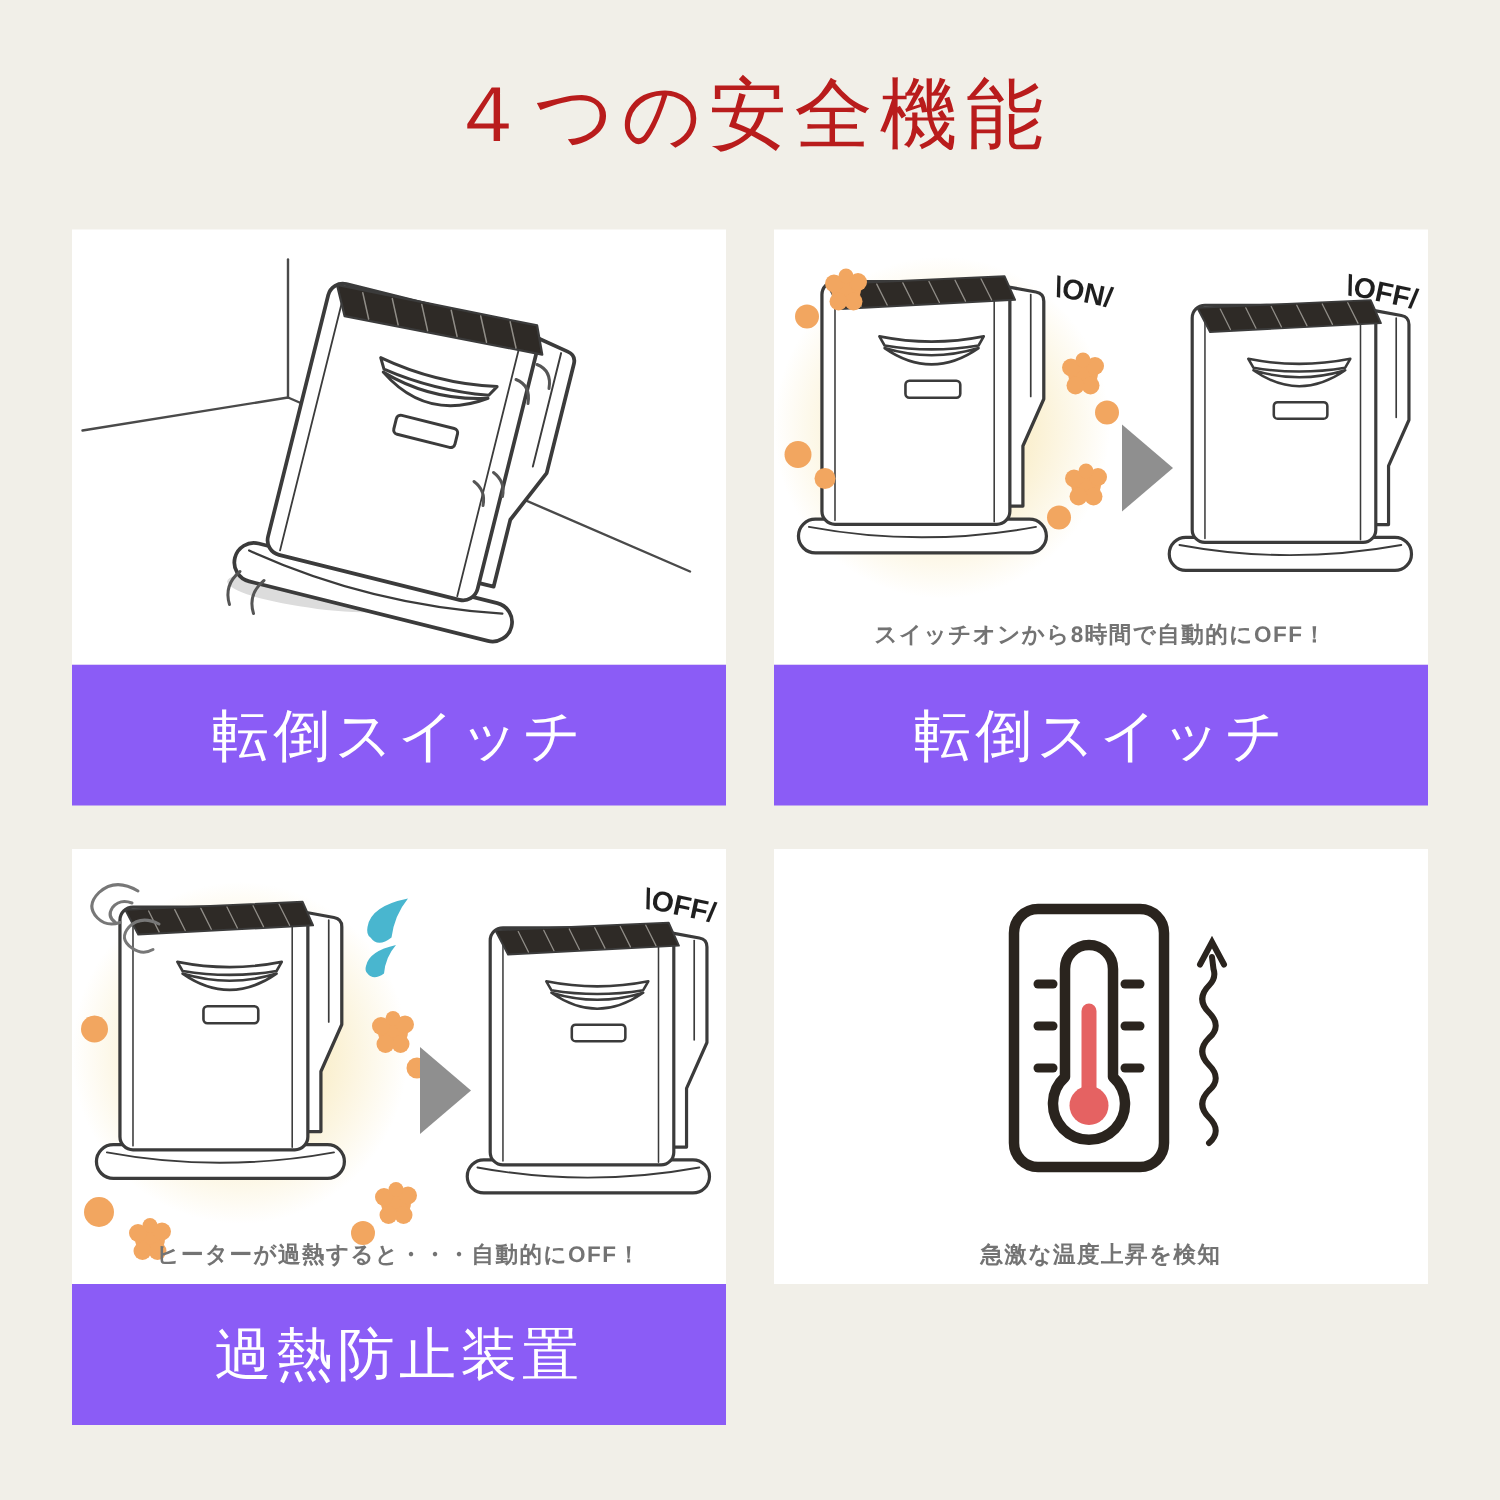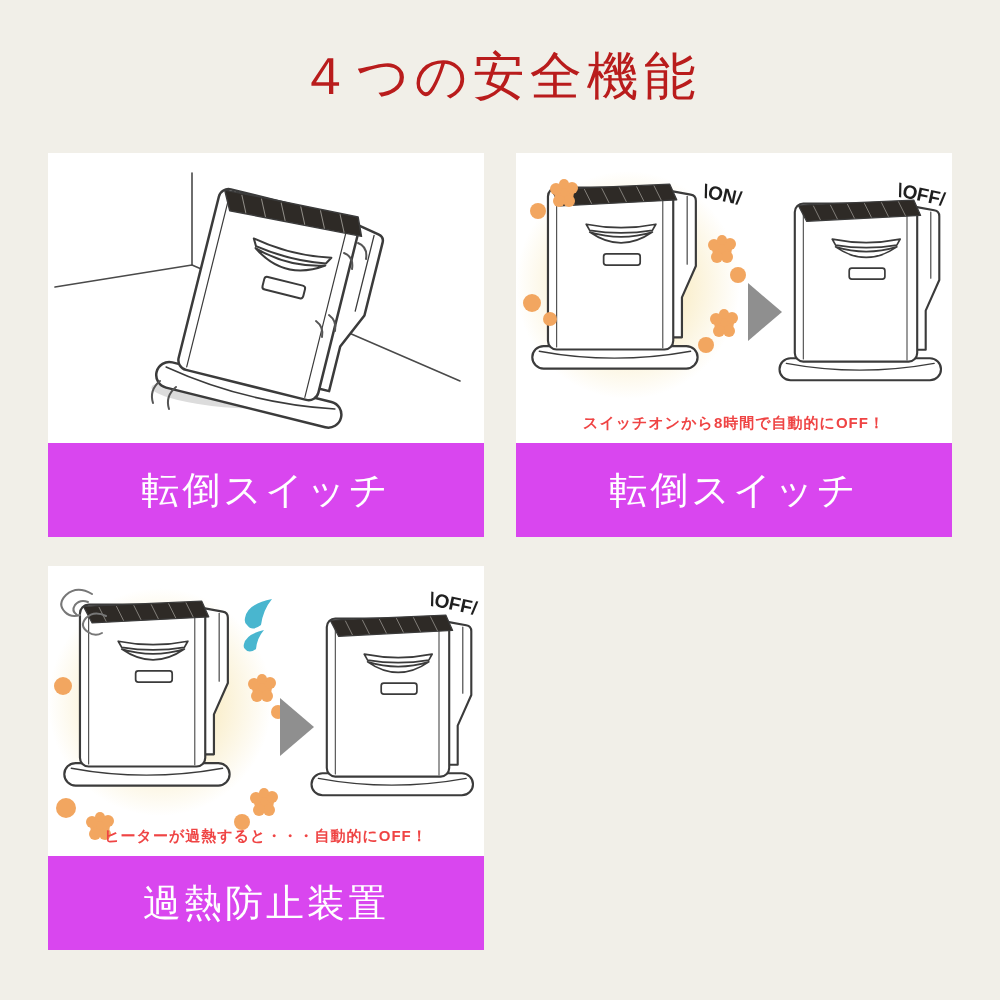--- a/index.html
+++ b/index.html
@@ -11,24 +11,24 @@
   }
   .grid{
     width:904px;margin:0 auto;
     display:grid;grid-template-columns:436px 436px;gap:29px 32px;
   }
   .card{display:flex;flex-direction:column;}
   .panel{position:relative;height:290px;background:#ffffff;}
   .panel svg{display:block;width:436px;height:290px;}
   .caption{
     position:absolute;left:0;right:0;bottom:10px;text-align:center;
-    font-size:15px;font-weight:700;color:#ef4444;letter-spacing:1px;
+    font-size:15px;font-weight:700;color:#737373;letter-spacing:1px;
   }
   .banner{
-    height:94px;background:#d946ef;display:flex;align-items:center;justify-content:center;
+    height:94px;background:#8b5cf6;display:flex;align-items:center;justify-content:center;
     color:#ffffff;font-size:38px;font-weight:500;letter-spacing:3px;
   }
   .onoff{font-weight:700;font-size:19px;fill:#1f1f1f;}
 </style>
 </head>
 <body>
 
 <svg width="0" height="0" style="position:absolute" aria-hidden="true">
   <defs>
     <radialGradient id="glowGrad">
@@ -164,16 +164,39 @@
           <text class="onoff" x="404" y="44" text-anchor="middle" transform="rotate(12 404 44)">\OFF/</text>
         </svg>
         <div class="caption">ヒーターが過熱すると・・・自動的にOFF！</div>
       </div>
       <div class="banner">
         <span>過熱防止装置</span>
       </div>
     </section>
 
     <section class="card">
+      <div class="panel">
+        <svg viewBox="0 0 436 290" xmlns="http://www.w3.org/2000/svg" xmlns:xlink="http://www.w3.org/1999/xlink">
+          <g>
+            <rect x="160" y="40" width="100" height="172" rx="16" fill="#ffffff" stroke="#2a241e" stroke-width="7"></rect>
+            <path d="M194 80 a16 16 0 0 1 32 0 V152 a24 24 0 1 1 -32 0 Z" fill="#ffffff" stroke="#2a241e" stroke-width="7" stroke-linejoin="round"></path>
+            <rect x="205" y="103" width="10" height="62" rx="5" fill="#e56262"></rect>
+            <circle cx="210" cy="171" r="13" fill="#e56262"></circle>
+            <g stroke="#2a241e" stroke-width="6" stroke-linecap="round">
+              <path d="M176 90 h10"></path>
+                <path d="M176 118 h10"></path>
+                <path d="M176 146 h10"></path>
+              <path d="M234 90 h10"></path>
+                <path d="M234 118 h10"></path>
+                <path d="M234 146 h10"></path>
+            </g>
+          </g>
+          <g stroke="#2a241e" stroke-width="4" fill="none" stroke-linecap="round">
+            <path d="M290 196 q9 -8 0 -17 q-9 -9 0 -18 q9 -8 0 -17 q-9 -9 0 -18 q9 -8 0 -17 q-9 -9 0 -18 q5 -5 3 -11 L292 72"></path>
+            <path d="M284 77 L292 62 L300 77"></path>
+          </g>
+        </svg>
+        <div class="caption">急激な温度上昇を検知</div>
+      </div>
     </section>
 
   </div>
 </div>
 
 </body></html>

